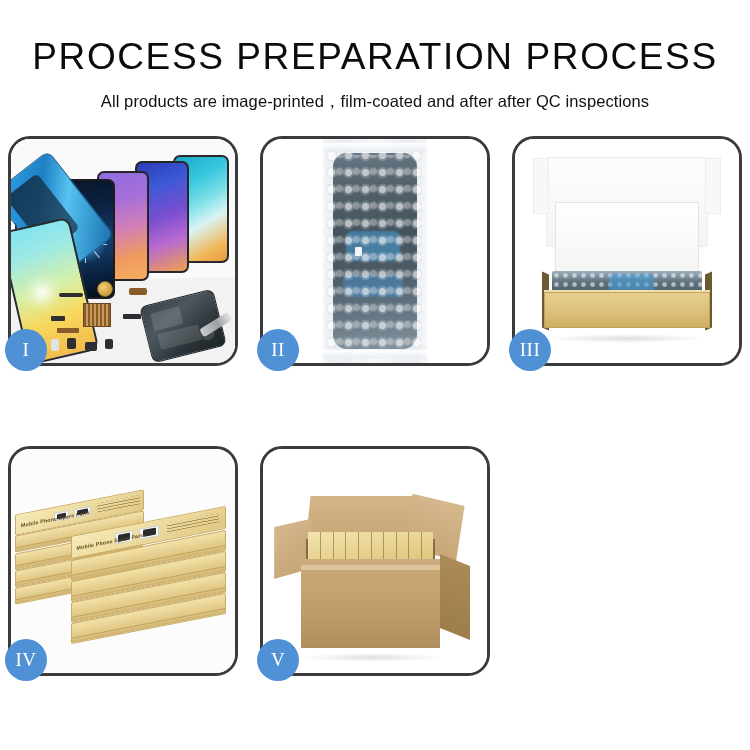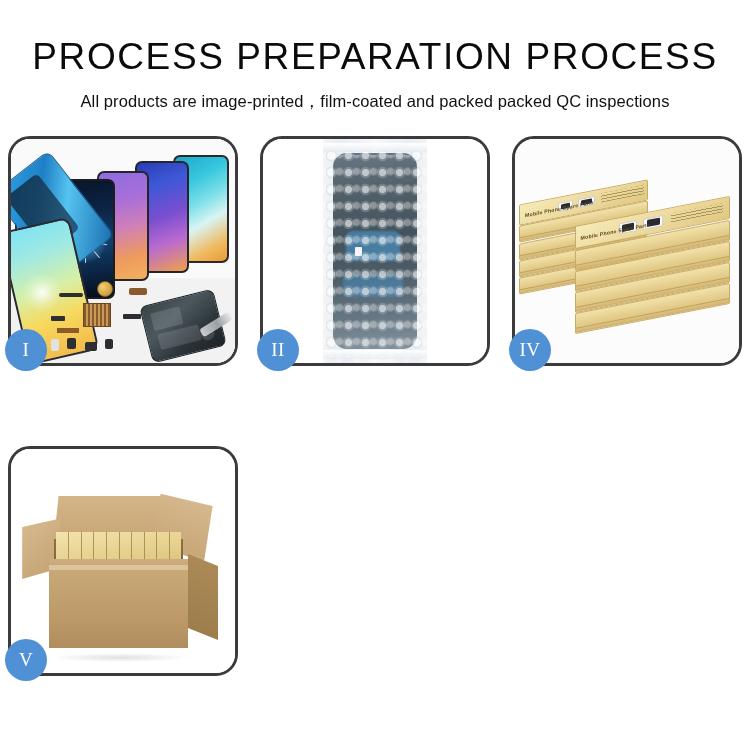--- a/index.html
+++ b/index.html
@@ -267,21 +267,21 @@
   .s-shadow { position:absolute; left:12%; bottom:6%; width:66%; height:4%;
     background:radial-gradient(ellipse at center, rgba(0,0,0,.11) 0%, rgba(0,0,0,0) 72%); }
 </style>
 </head>
 <body>
 
 <div class="page">
 
   <div class="header">
     <div class="title">PROCESS PREPARATION PROCESS</div>
-    <div class="subtitle">All products are image-printed，film-coated and packed packed QC inspections</div>
+    <div class="subtitle">All products are image-printed，film-coated and after after QC inspections</div>
   </div>
 
   <div class="grid">
 
     <div class="panel">
       <div class="panel-inner p1">
         <div class="strip-white"></div>
         <div class="floor"></div>
 
         <div class="ph ph-e"></div>
@@ -339,20 +339,36 @@
           <div class="tag"></div>
         </div>
         <div class="bubbles"></div>
         <div class="bubbles2"></div>
         <div class="wrapedge" style="top:4px;"></div>
         <div class="wrapedge" style="bottom:4px;"></div>
       </div>
       <div class="badge">II</div>
     </div>
 
+    <div class="panel">
+      <div class="panel-inner p3">
+        <div class="m-lidback"></div>
+        <div class="m-foam"></div>
+        <div class="m-sideL"></div>
+        <div class="m-sideR"></div>
+        <div class="m-content">
+          <div class="bub"></div>
+          <div class="blue"></div>
+        </div>
+        <div class="m-rim"></div>
+        <div class="m-boxfront"></div>
+        <div class="m-shadow"></div>
+      </div>
+      <div class="badge">III</div>
+    </div>
 
     <div class="panel">
       <div class="panel-inner p4">
         <div class="stack">
 
           <div class="gbox" style="left:0%;top:16%;width:60%;height:11%;transform:skewY(-11deg);">
             <div class="lid"></div>
             <div class="lidwin" style="left:30%;top:26%;width:12%;height:48%;">
                 <i></i>
               </div>

